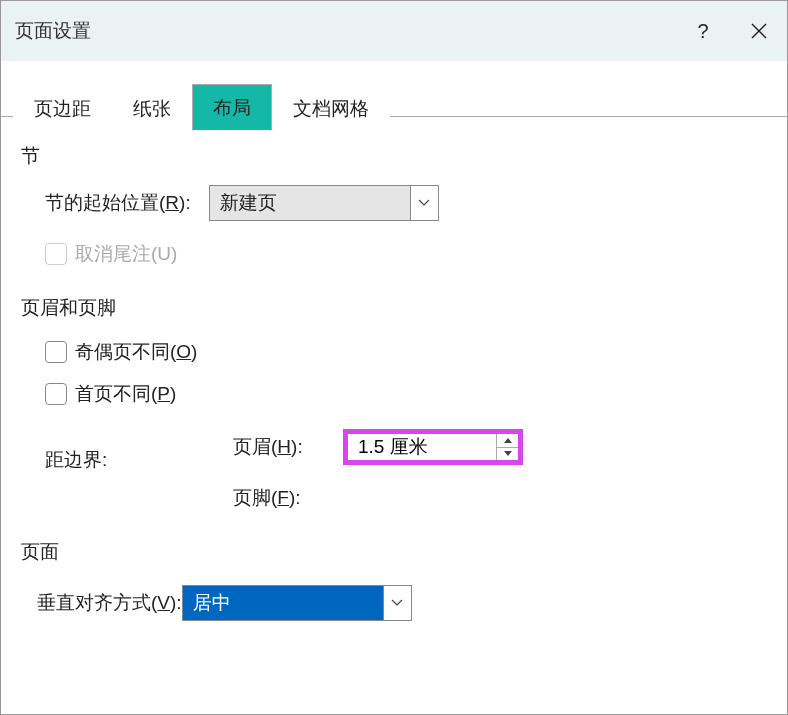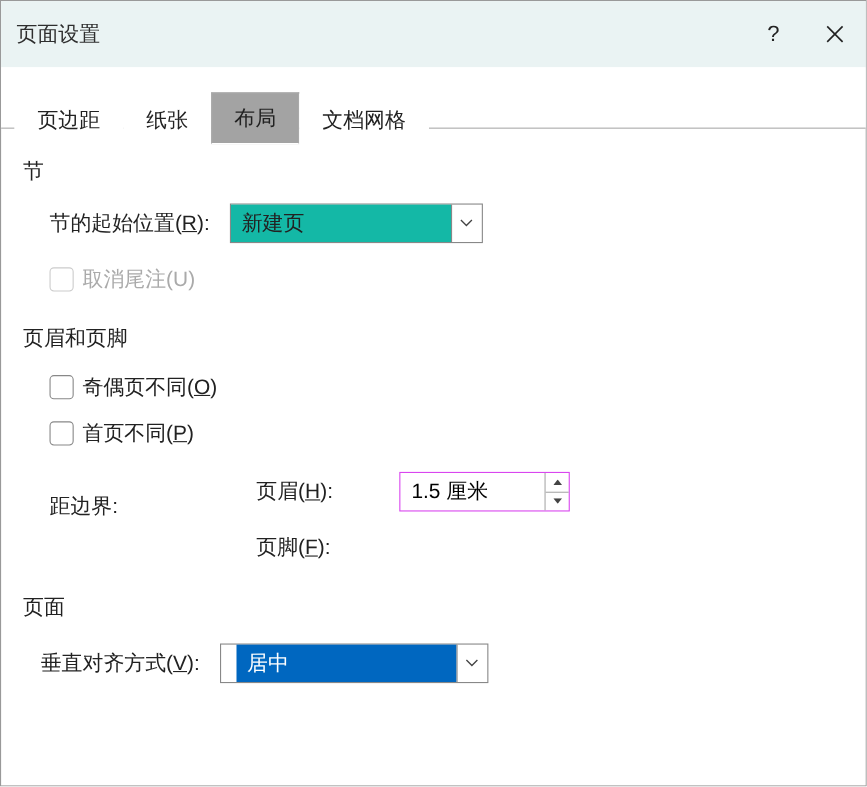--- a/index.html
+++ b/index.html
@@ -70,21 +70,21 @@
       cursor: pointer;
       border: 1px solid transparent;
       border-bottom: none;
       position: relative;
       top: 15px;
       background: #ffffff;
     }
     .tab.active {
       border: 1px solid #aaa;
       border-bottom: 1px solid #ffffff;
-      background: #a3a3a3;
+      background: #14b8a6;
       margin-top: 20px;
     }
     .content {
       padding: 18px 20px;
     }
     .group-title {
       font-size: 19px;
       color: #222;
       margin-top: 8px;
       margin-bottom: 6px;
@@ -104,21 +104,21 @@
       border: 1px solid #888;
       height: 36px;
       background: #ffffff;
     }
     .dropdown-text {
       padding: 4px 10px;
       font-size: 19px;
       display: flex;
       align-items: center;
       width: 200px;
-      background: #14b8a6;
+      background: #e5e5e5;
       color: #222;
     }
     .dropdown-text.selected {
       background: #0067c0;
       color: #ffffff;
     }
     .dropdown-arrow {
       width: 28px;
       border-left: 1px solid #888;
       display: flex;
@@ -144,25 +144,24 @@
     }
     .checkbox-box.disabled {
       border-color: #ccc;
     }
     .checkbox-label.disabled {
       color: #aaa;
     }
     .spinner {
       display: flex;
       align-items: stretch;
-      border: 1px solid #d946ef;
+      border: 5px solid #d946ef;
       height: 36px;
-      width: 155px;
-      background: #ffffff;
-      margin-left: 20px;
+      width: 180px;
+      background: #ffffff;
     }
     .spinner-text {
       flex: 1;
       padding: 4px 10px;
       font-size: 19px;
       display: flex;
       align-items: center;
     }
     .spinner-arrows {
       width: 22px;
@@ -272,21 +271,21 @@
         <div class="row" style="margin-top: 20px;">
           <span class="label" style="width: 110px;"><span>页脚(</span><span class="underline">F</span><span>):</span></span>
         </div>
       </div>
     </div>
 
     <div class="group-title" style="margin-top: 28px;">页面</div>
 
     <div class="row" style="padding-left: 16px; margin-top: 20px;">
       <span class="label"><span>垂直对齐方式(</span><span class="underline">V</span><span>):</span></span>
-      <div class="dropdown" style="margin-left: 18px; padding-left: 14px;">
+      <div class="dropdown" style="">
         <div class="dropdown-text selected">居中</div>
         <div class="dropdown-arrow">
           <svg viewBox="0 0 12 8">
               <polyline points="1,1 6,6 11,1" fill="none" stroke="#444" stroke-width="1.2"></polyline>
             </svg>
         </div>
       </div>
     </div>
 
   </div>

